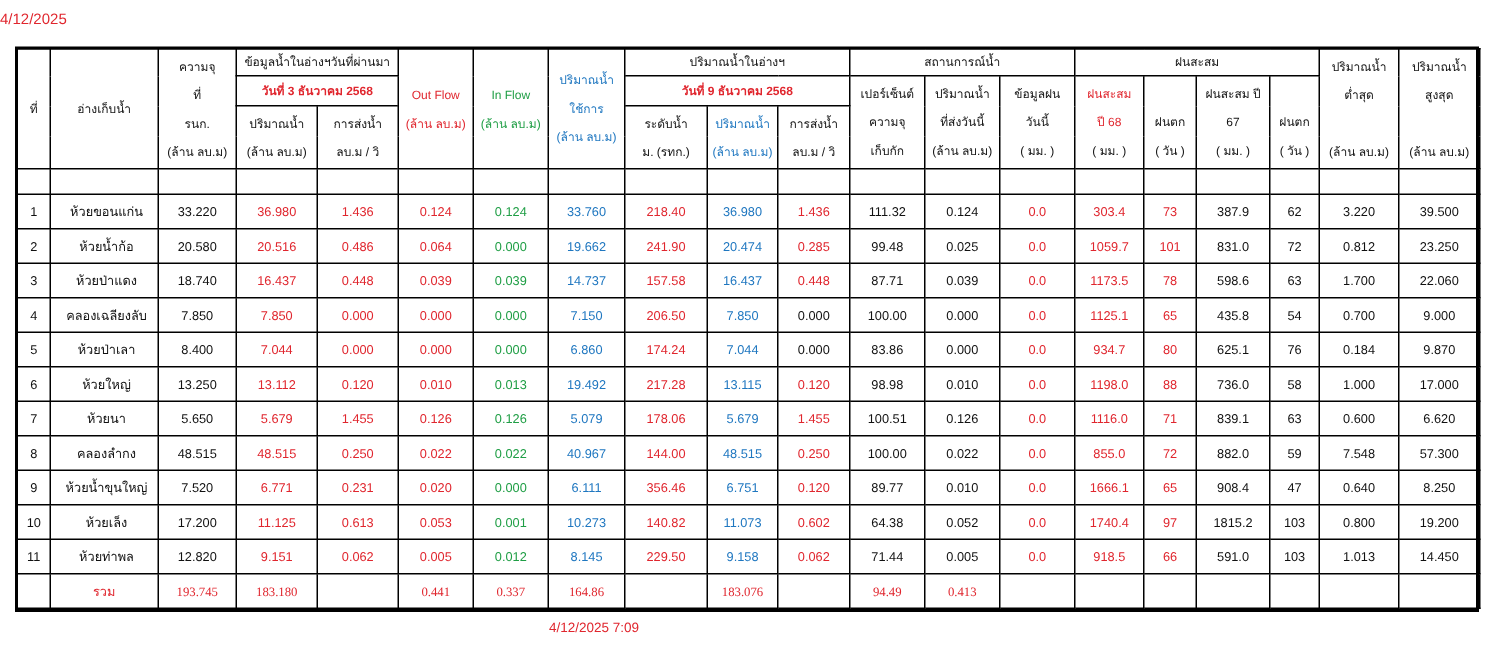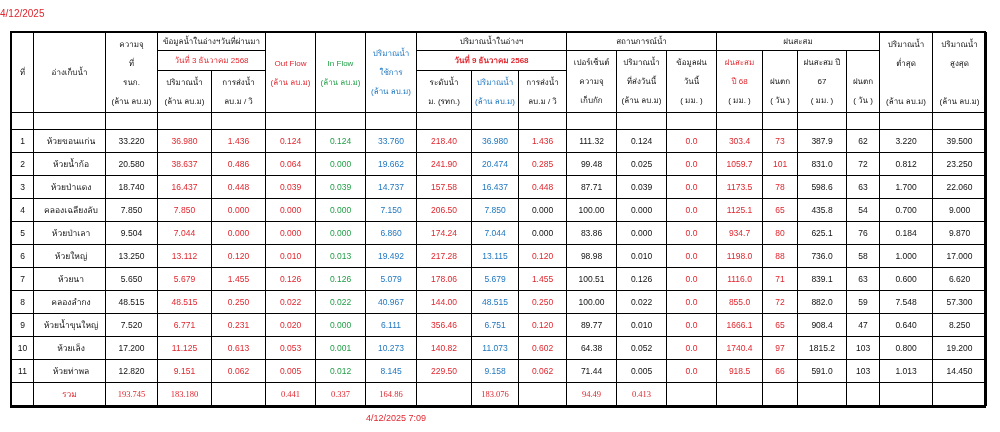--- a/index.html
+++ b/index.html
@@ -91,21 +91,21 @@
           <span class="hline">(ล้าน ลบ.ม)</span>
     </td>
     <td rowspan="4">
       <span class="hline">ปริมาณน้ำ</span>
           <span class="hline">สูงสุด</span>
           <span class="hline">&nbsp;</span>
           <span class="hline">(ล้าน ลบ.ม)</span>
     </td>
   </tr>
   <tr class="hdr" style="height:20px">
-    <td colspan="2" class="red" style="font-weight:normal">วันที่ 3 ธันวาคม 2568</td>
+    <td colspan="2" class="red" style="font-weight:bold">วันที่ 3 ธันวาคม 2568</td>
     <td colspan="3" class="red" style="font-weight:bold">วันที่ 9 ธันวาคม 2568</td>
     <td rowspan="3">
       <span class="hline">เปอร์เซ็นต์</span>
           <span class="hline">ความจุ</span>
           <span class="hline">เก็บกัก</span>
     </td>
     <td rowspan="3">
       <span class="hline">ปริมาณน้ำ</span>
           <span class="hline">ที่ส่งวันนี้</span>
           <span class="hline">(ล้าน ลบ.ม)</span>
@@ -204,21 +204,21 @@
         <td class="red">73</td>
         <td>387.9</td>
         <td>62</td>
         <td>3.220</td>
         <td>39.500</td>
       </tr>
       <tr class="data">
         <td>2</td>
         <td class="name">ห้วยน้ำก้อ</td>
         <td>20.580</td>
-        <td class="red">38.637</td>
+        <td class="red">20.516</td>
         <td class="red">0.486</td>
         <td class="red">0.064</td>
         <td class="green">0.000</td>
         <td class="blue">19.662</td>
         <td class="red">241.90</td>
         <td class="blue">20.474</td>
         <td class="red">0.285</td>
         <td>99.48</td>
         <td>0.025</td>
         <td class="red">0.0</td>
@@ -269,21 +269,21 @@
         <td class="red">1125.1</td>
         <td class="red">65</td>
         <td>435.8</td>
         <td>54</td>
         <td>0.700</td>
         <td>9.000</td>
       </tr>
       <tr class="data">
         <td>5</td>
         <td class="name">ห้วยป่าเลา</td>
-        <td>9.504</td>
+        <td>8.400</td>
         <td class="red">7.044</td>
         <td class="red">0.000</td>
         <td class="red">0.000</td>
         <td class="green">0.000</td>
         <td class="blue">6.860</td>
         <td class="red">174.24</td>
         <td class="blue">7.044</td>
         <td class="black">0.000</td>
         <td>83.86</td>
         <td>0.000</td>

